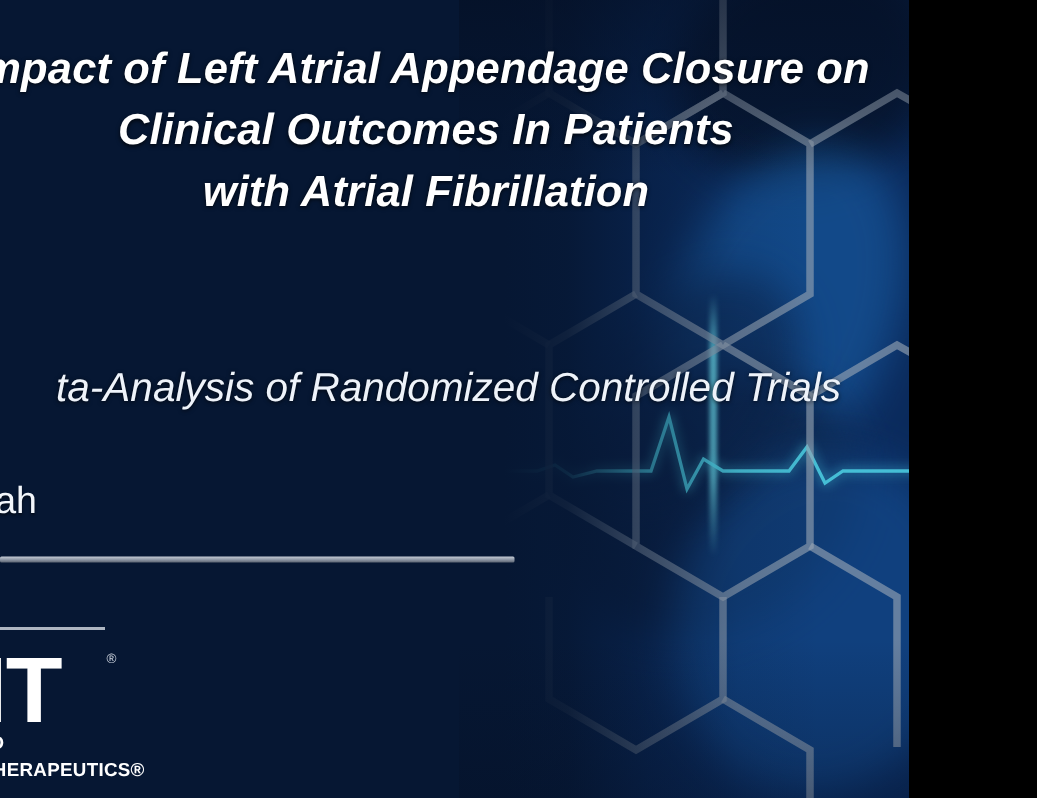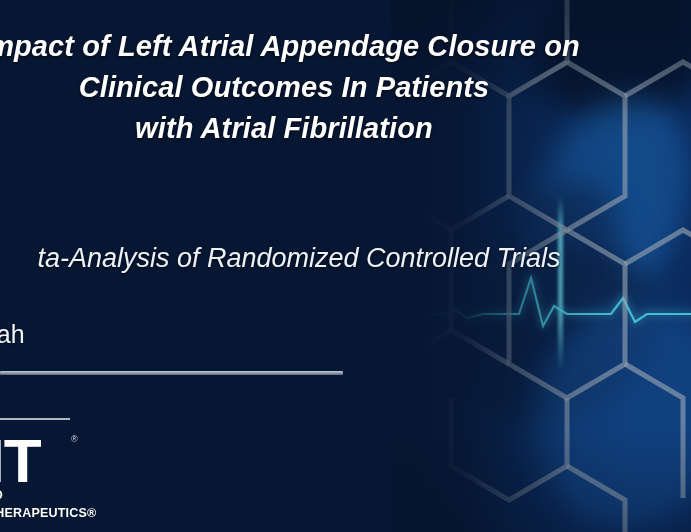--- a/index.html
+++ b/index.html
@@ -7,21 +7,21 @@
     margin: 0;
     padding: 0;
     background: #000;
   }
   body {
     font-family: "Liberation Sans", sans-serif;
   }
 
   #slide {
     position: relative;
-    width: 691px;
+    width: 606px;
     height: 532px;
     overflow: hidden;
     background: #061733;
   }
 
   
   .graphic {
     position: absolute;
     top: 0;
     right: 0;

